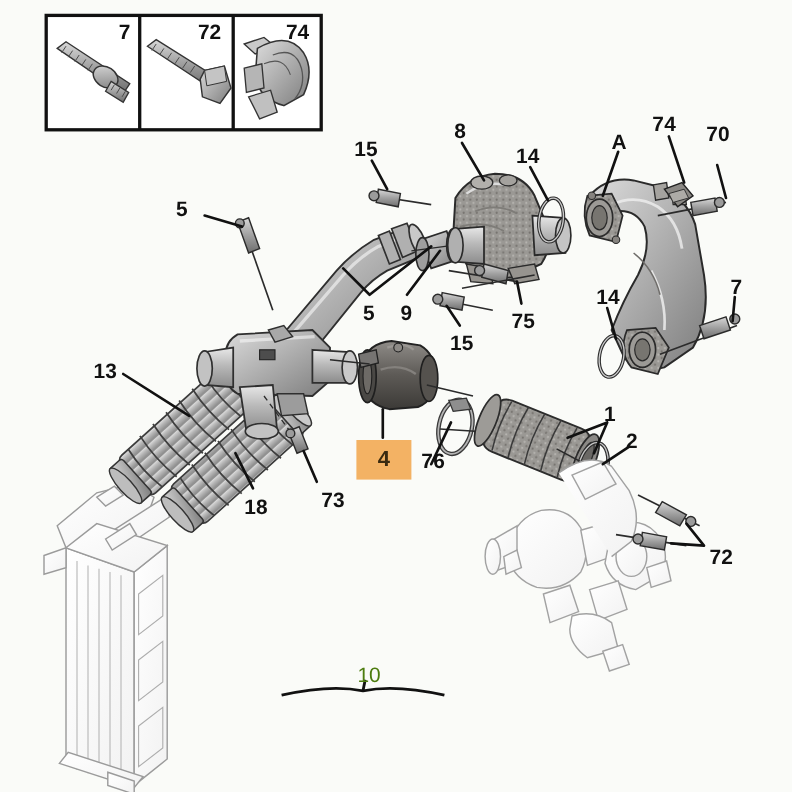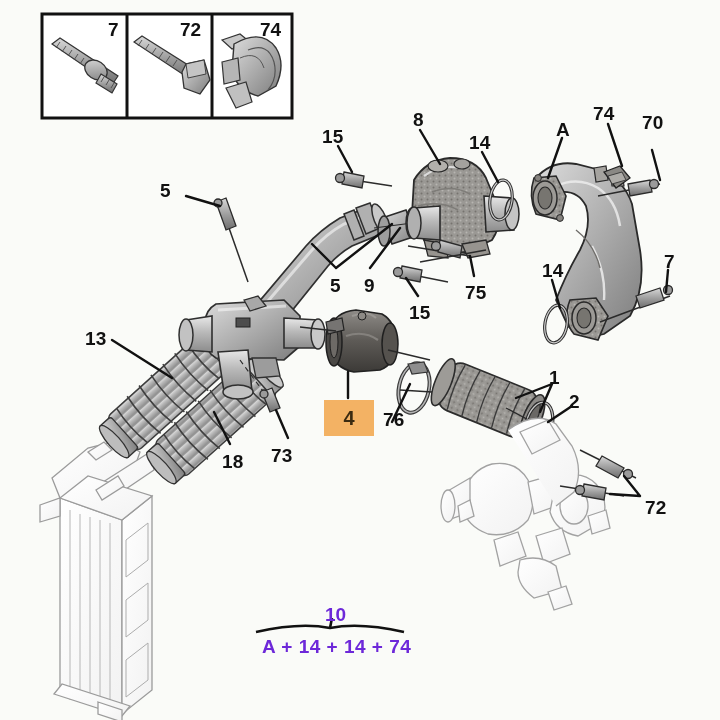--- a/index.html
+++ b/index.html
@@ -39,21 +39,21 @@
     background:#f3b264;
     display:flex;align-items:center;justify-content:center;
   }
   .hl-box .lbl-in{
     font-family:"Liberation Sans", sans-serif;
     font-weight:bold;font-size:20px;color:#3a2a10;
   }
   .cap{
     position:absolute;
     font-family:"Liberation Sans", sans-serif;
-    font-weight:bold;color:#6d28d9;
+    font-weight:normal;color:#4d7c0f;
     line-height:1;
   }
   .cap-top{font-size:19px;}
   .cap-bot{font-size:19px;letter-spacing:0.5px;}
 </style>
 </head>
 <body>
 
 <div id="sheet">
 
@@ -456,26 +456,25 @@
   <div class="lbl" style="left:642px;top:113px;">70</div>
   <div class="lbl" style="left:160px;top:181px;">5</div>
   <div class="lbl" style="left:330px;top:276px;">5</div>
   <div class="lbl" style="left:364px;top:276px;">9</div>
   <div class="lbl" style="left:409px;top:303px;">15</div>
   <div class="lbl" style="left:465px;top:283px;">75</div>
   <div class="lbl" style="left:542px;top:261px;">14</div>
   <div class="lbl" style="left:664px;top:252px;">7</div>
   <div class="lbl" style="left:85px;top:329px;">13</div>
   <div class="lbl" style="left:222px;top:452px;">18</div>
-  <div class="lbl" style="left:271px;top:446px;">73</div>
+  <div class="lbl" style="left:292px;top:446px;">73</div>
   <div class="lbl" style="left:383px;top:410px;">76</div>
   <div class="lbl" style="left:549px;top:368px;">1</div>
   <div class="lbl" style="left:569px;top:392px;">2</div>
   <div class="lbl" style="left:645px;top:498px;">72</div>
 
   <div class="hl-box" style="left:324px;top:400px;width:50px;height:36px;">
     <span class="lbl-in">4</span>
   </div>
 
   <div class="cap cap-top" style="left:325px;top:605px;">10</div>
-  <div class="cap cap-bot" style="left:262px;top:637px;">A + 14 + 14 + 74</div>
 
 </div>
 
 </body></html>

